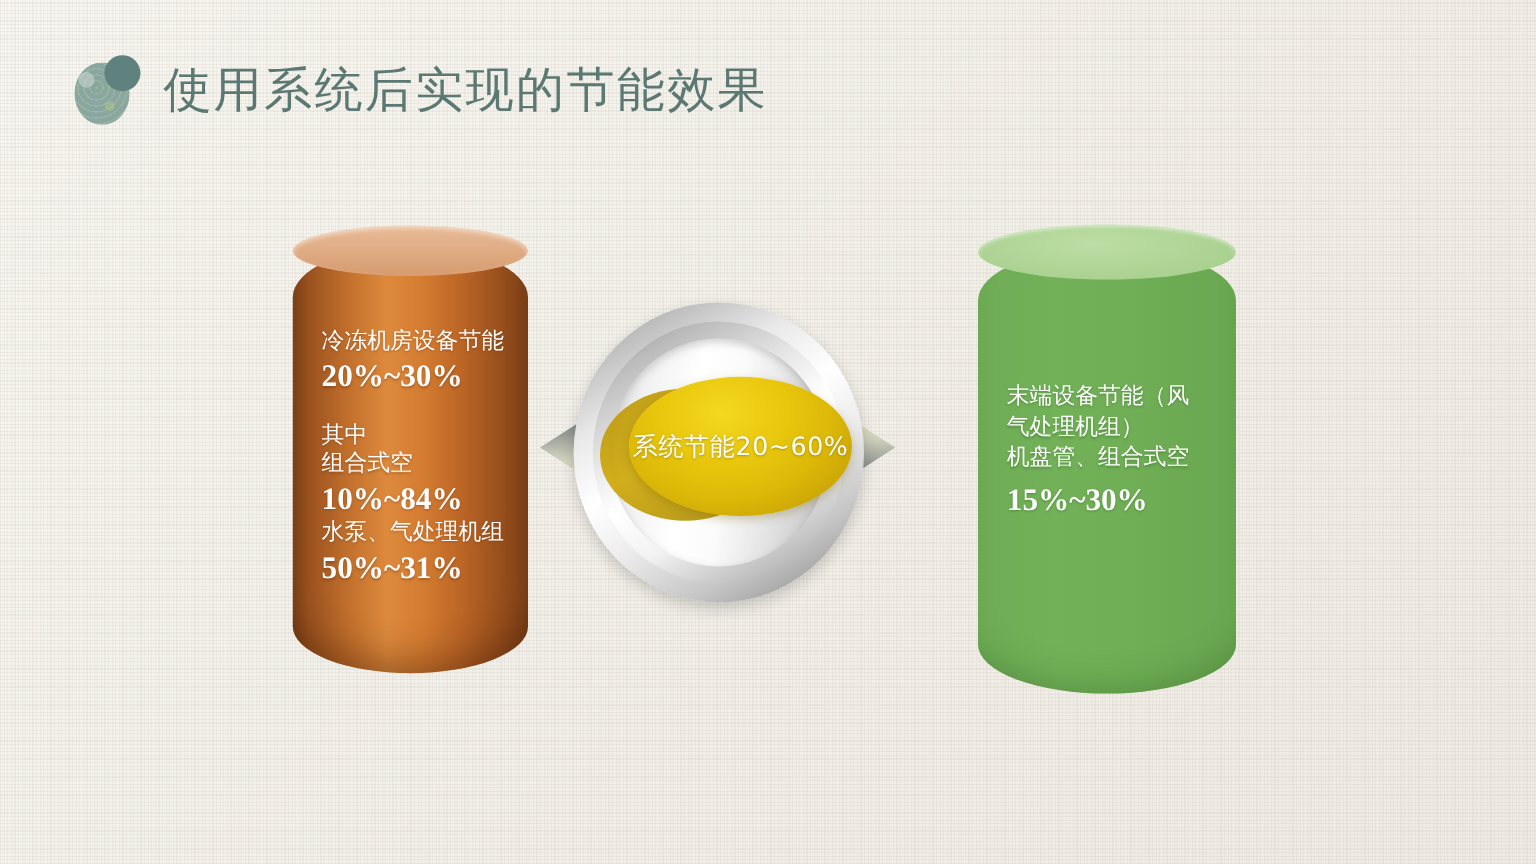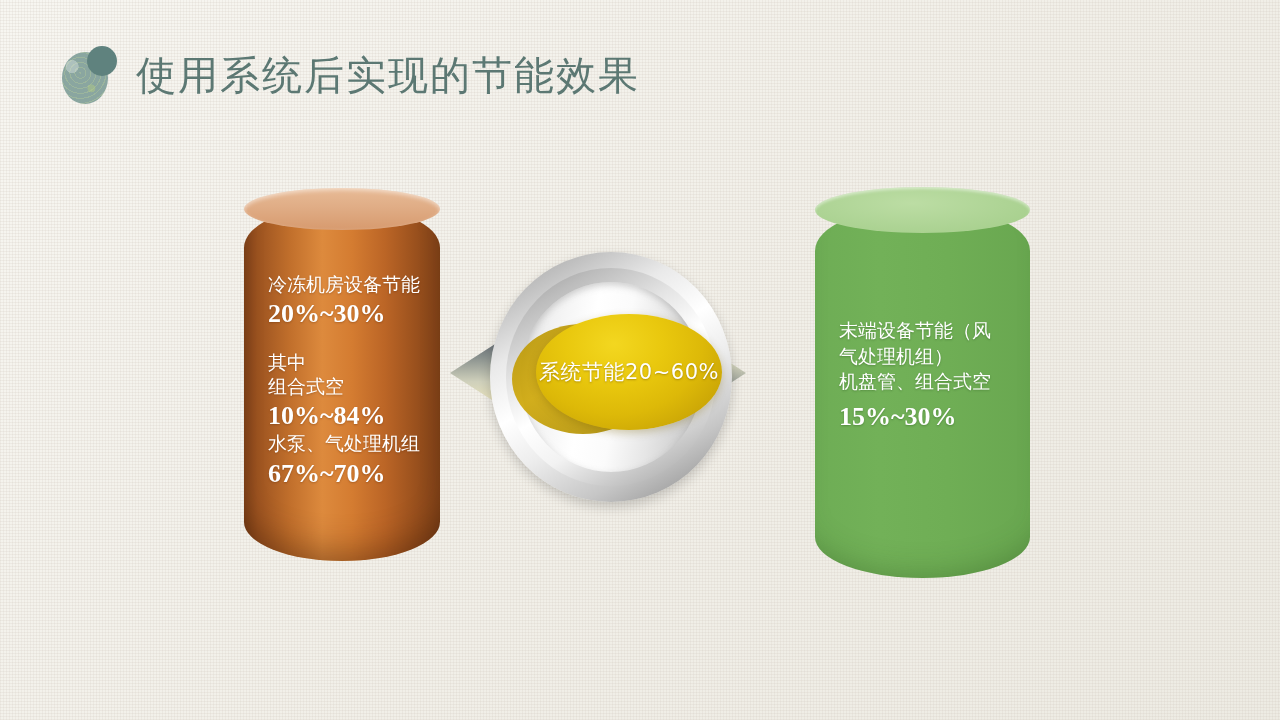--- a/index.html
+++ b/index.html
@@ -190,21 +190,21 @@
   #arrow-right-grad {
     left: 690px;
     top: 337px;
     background: linear-gradient(to bottom, #f0e8bc 0%, #cfd0ba 40%, #8d9490 72%, #545c67 100%);
     clip-path: polygon(0% 0%, 0% 100%, 100% 50%);
   }
 
   
   #center-badge {
     position: absolute;
-    left: 490px;
+    left: 478px;
     top: 252px;
     width: 242px;
     height: 250px;
     z-index: 3;
   }
   .ring-outer {
     position: absolute;
     inset: 0;
     border-radius: 50%;
     background: linear-gradient(150deg,
@@ -291,21 +291,21 @@
     <div class="cyl-body"></div>
     <div class="cyl-top"></div>
     <div class="cyl-text">
       <div>冷冻机房设备节能</div>
       <div class="pct-bold">20%~30%</div>
       <div class="block-gap"></div>
       <div>其中</div>
       <div>组合式空</div>
       <div class="pct-bold">10%~84%</div>
       <div>水泵、气处理机组</div>
-      <div class="pct-bold">67%~70%</div>
+      <div class="pct-bold">50%~31%</div>
     </div>
   </div>
 
   <div class="arrow-grad" id="arrow-left-grad"></div>
   <div class="arrow-grad" id="arrow-right-grad"></div>
 
   <div id="center-badge">
     <div class="ring-outer"></div>
     <div class="ring-mid"></div>
     <div class="ring-inner"></div>

